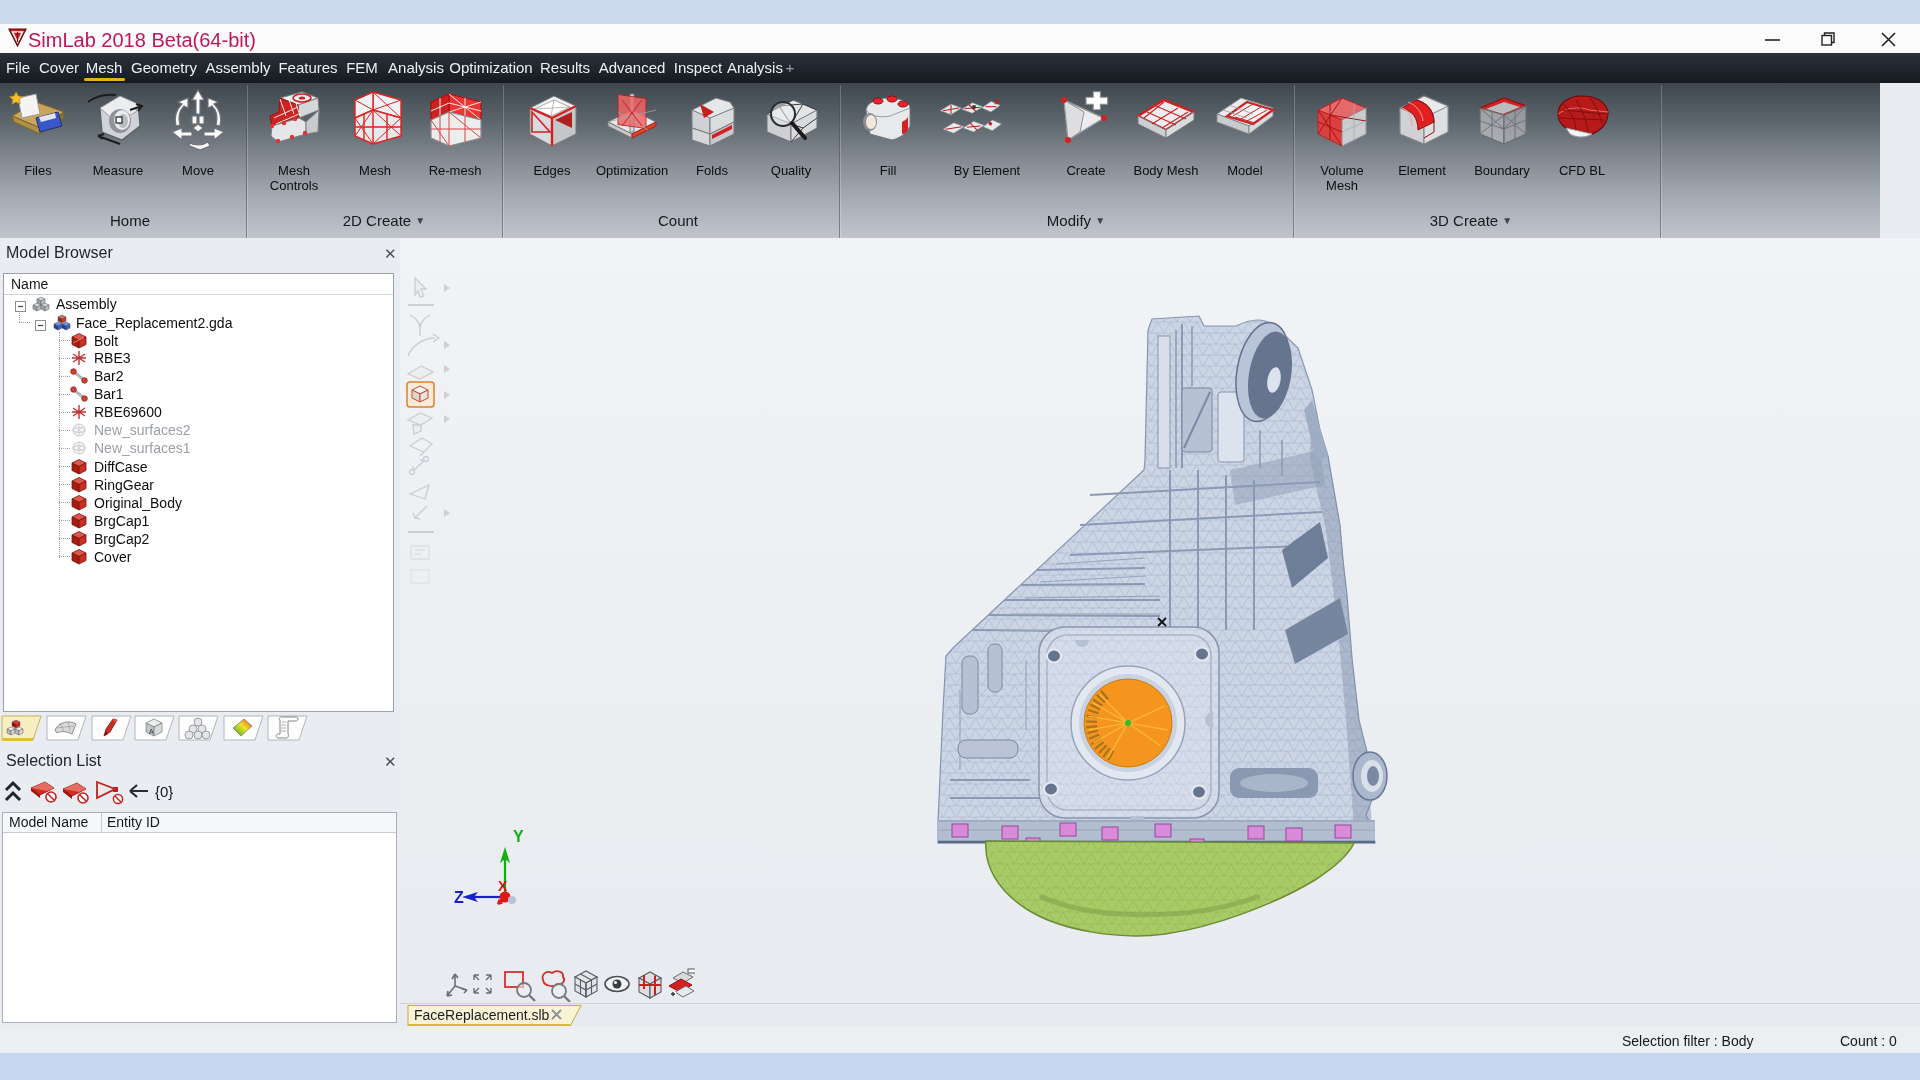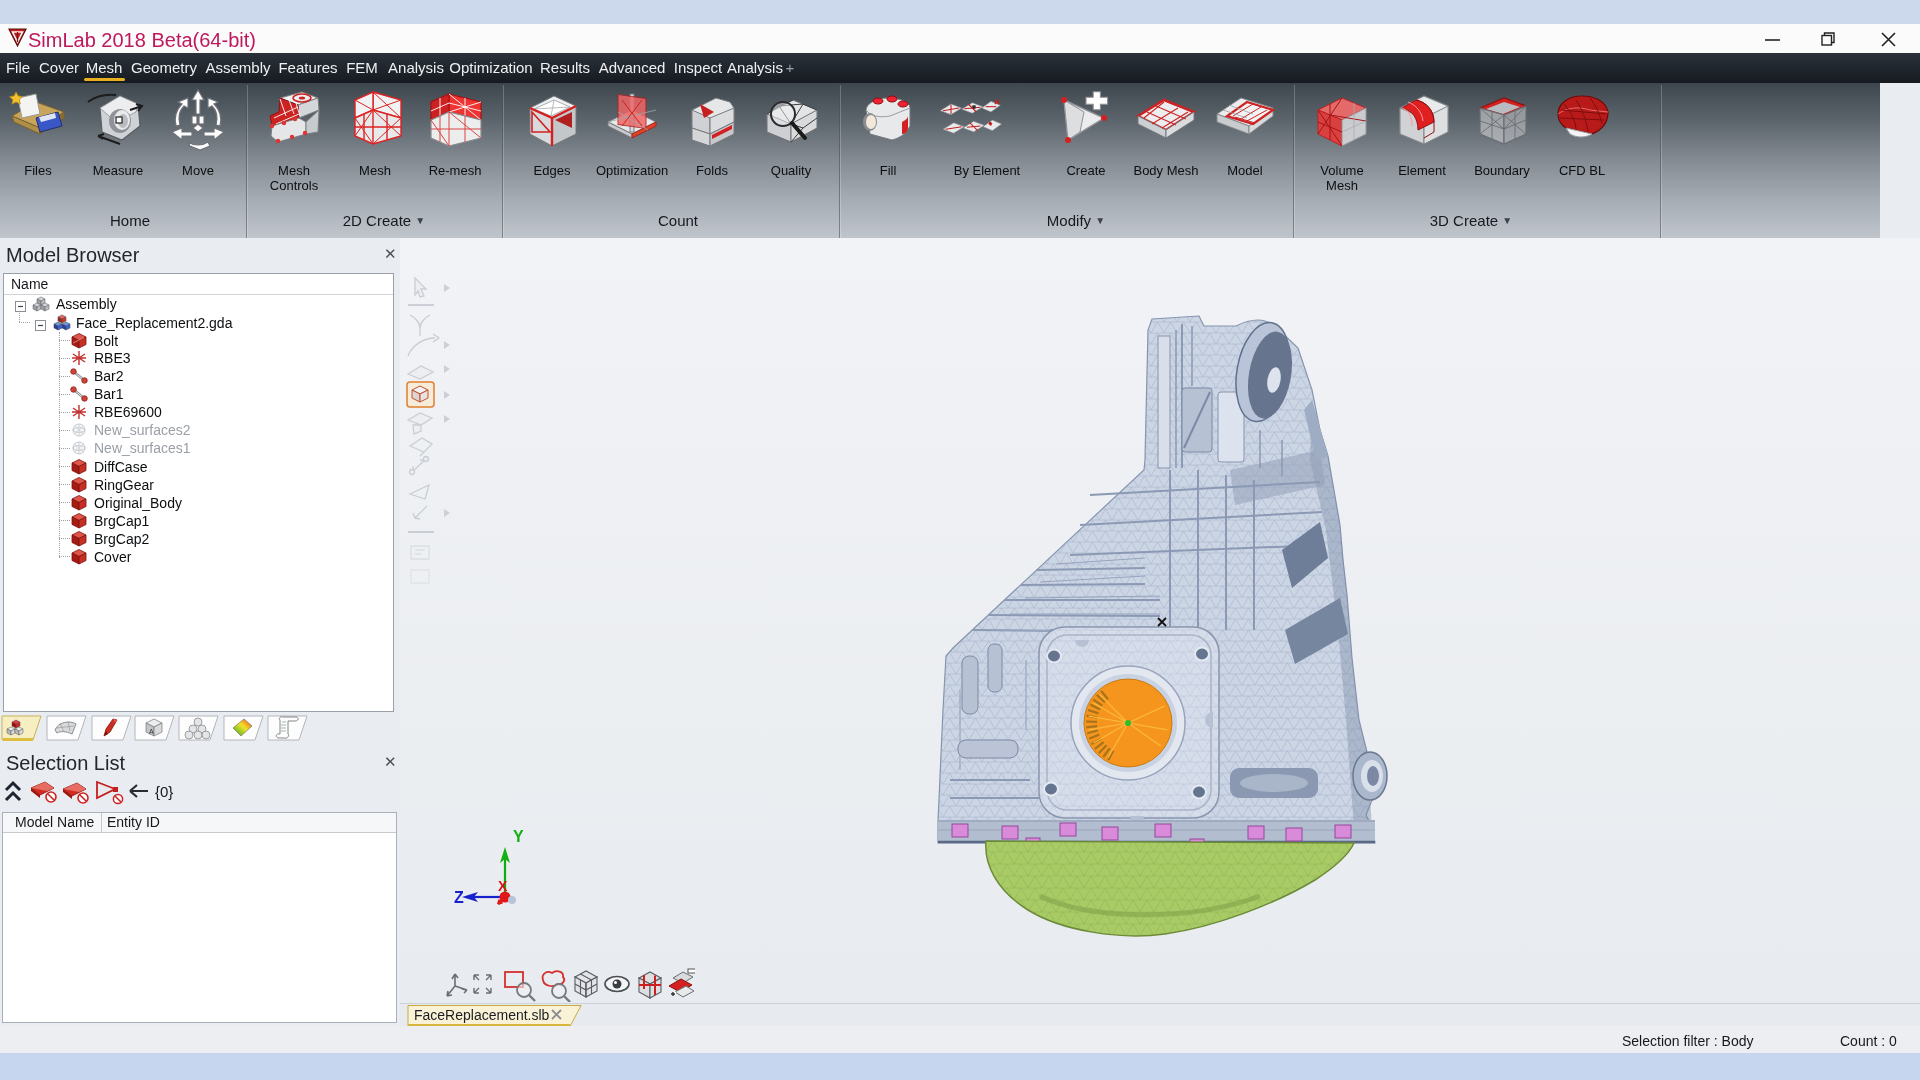--- a/index.html
+++ b/index.html
@@ -11,21 +11,21 @@
 #menurow{position:absolute;left:0;top:53px;width:1920px;height:30px;background:linear-gradient(#2a3139,#161b21)}
 .mitem{position:absolute;top:6px;font-size:15px;color:#eef0f2;transform:translateX(-50%);white-space:nowrap}
 #ribbonbody{position:absolute;left:0;top:83px;width:1880px;height:155px;background:linear-gradient(#3f474e,#5d656d 25%,#848b93 50%,#a6acb4 75%,#c0c5cc)}
 .gsep{position:absolute;top:2px;width:1px;height:153px;background:rgba(70,78,86,.55);box-shadow:1px 0 0 rgba(255,255,255,.22)}
 .ricon{position:absolute;top:5px;width:64px;height:64px}
 .rlab{position:absolute;top:80px;width:100px;font-size:13px;color:#0c0e10;text-align:center;line-height:15px;transform:translateX(-50%);white-space:pre-line}
 .glab{position:absolute;top:129px;font-size:15px;color:#16191d;transform:translateX(-50%);white-space:nowrap}
 .gcar{font-size:10px;color:#3d434a;vertical-align:2px}
 #leftpanel{position:absolute;left:0;top:238px;width:400px;height:815px;background:#e9ecf1}
 #vp{position:absolute;left:400px;top:238px;width:1520px;height:765px;background:linear-gradient(#f1f3f6,#e8ebef)}
-.ptitle{position:absolute;font-size:20px;color:#23272c}
+.ptitle{position:absolute;font-size:16px;color:#23272c}
 .pclose{position:absolute;font-size:15px;color:#4a4f55}
 #treebox{position:absolute;left:3px;top:35px;width:389px;height:437px;background:#fff;border:1px solid #9aa0a8}
 #namehdr{position:absolute;left:0;top:0;width:100%;height:21px;border-bottom:1px solid #d0d3d8;font-size:14px;color:#16181b;line-height:21px;padding-left:7px;box-sizing:border-box}
 .trow{position:absolute;left:0;height:18px;font-size:14px;color:#0c0e10;white-space:nowrap}
 .trow.dis{color:#9aa0a6}
 #seltable{position:absolute;left:2px;top:574px;width:393px;height:209px;background:#fff;border:1px solid #aab0b8}
 .tico2{display:inline-block;vertical-align:-3px}
 #tabstrip{position:absolute;left:400px;top:1003px;width:1520px;height:23px;background:#e7eaef;border-top:1px solid #cfd3d9}
 #statusrow{position:absolute;left:0;top:1026px;width:1920px;height:27px;background:#eceef2}
 #blueband{position:absolute;left:0;top:1053px;width:1920px;height:27px;background:#c6d6ee}
@@ -487,21 +487,21 @@
 <g>
         <path d="M95,3 L113,10 L95,19 Z" fill="#e8eaec" stroke="#c42020" stroke-width="1.8"></path>
         <rect x="111" y="8" width="5" height="5" fill="#c42020"></rect>
         <circle cx="116" cy="20" r="4.6" fill="#fff" stroke="#d02020" stroke-width="1.5"></circle>
         <path d="M113,17 L119,23" stroke="#d02020" stroke-width="1.5"></path>
       </g>
 <path d="M146,12 L128,12 M128,12 l7,-6 M128,12 l7,6" fill="none" stroke="#2a2d30" stroke-width="2.2"></path>
 </svg>
 <div class="abs" style="left:155px;top:545px;font-size:15px;color:#16181b">{0}</div>
 <div id="seltable">
-<div style="position:absolute;left:0;top:0;width:100%;height:19px;background:#f6f7f9;border-bottom:1px solid #c6cacf;font-size:14px;color:#16181b;line-height:19px"><span style="margin-left:12px">Model Name</span><span style="position:absolute;left:104px">Entity ID</span></div>
+<div style="position:absolute;left:0;top:0;width:100%;height:19px;background:#f6f7f9;border-bottom:1px solid #c6cacf;font-size:14px;color:#16181b;line-height:19px"><span style="margin-left:6px">Model Name</span><span style="position:absolute;left:104px">Entity ID</span></div>
 <div class="abs" style="left:98px;top:0;height:19px;border-left:1px solid #c6cacf"></div>
 </div>
 </div>
 <div id="vp">
 <svg class="abs" style="left:0;top:30px" width="60" height="330" viewBox="0 0 60 330">
 <g stroke="#c9cdd4" fill="#eceef2" stroke-width="1.3">
 <path d="M15,10 L26,21 L21,21 L24,28 L20,29 L18,23 L15,27 Z"></path>
 <path d="M8,37 L34,37" fill="none" stroke="#b8bcc3"></path>
 <path d="M20,60 C20,54 14,49 10,47 M20,60 C20,54 26,49 30,47 M20,60 L20,68" fill="none"></path>
 <path d="M8,88 C12,77 24,70 35,70 M33,66 L39,70 L33,74" fill="none"></path>

